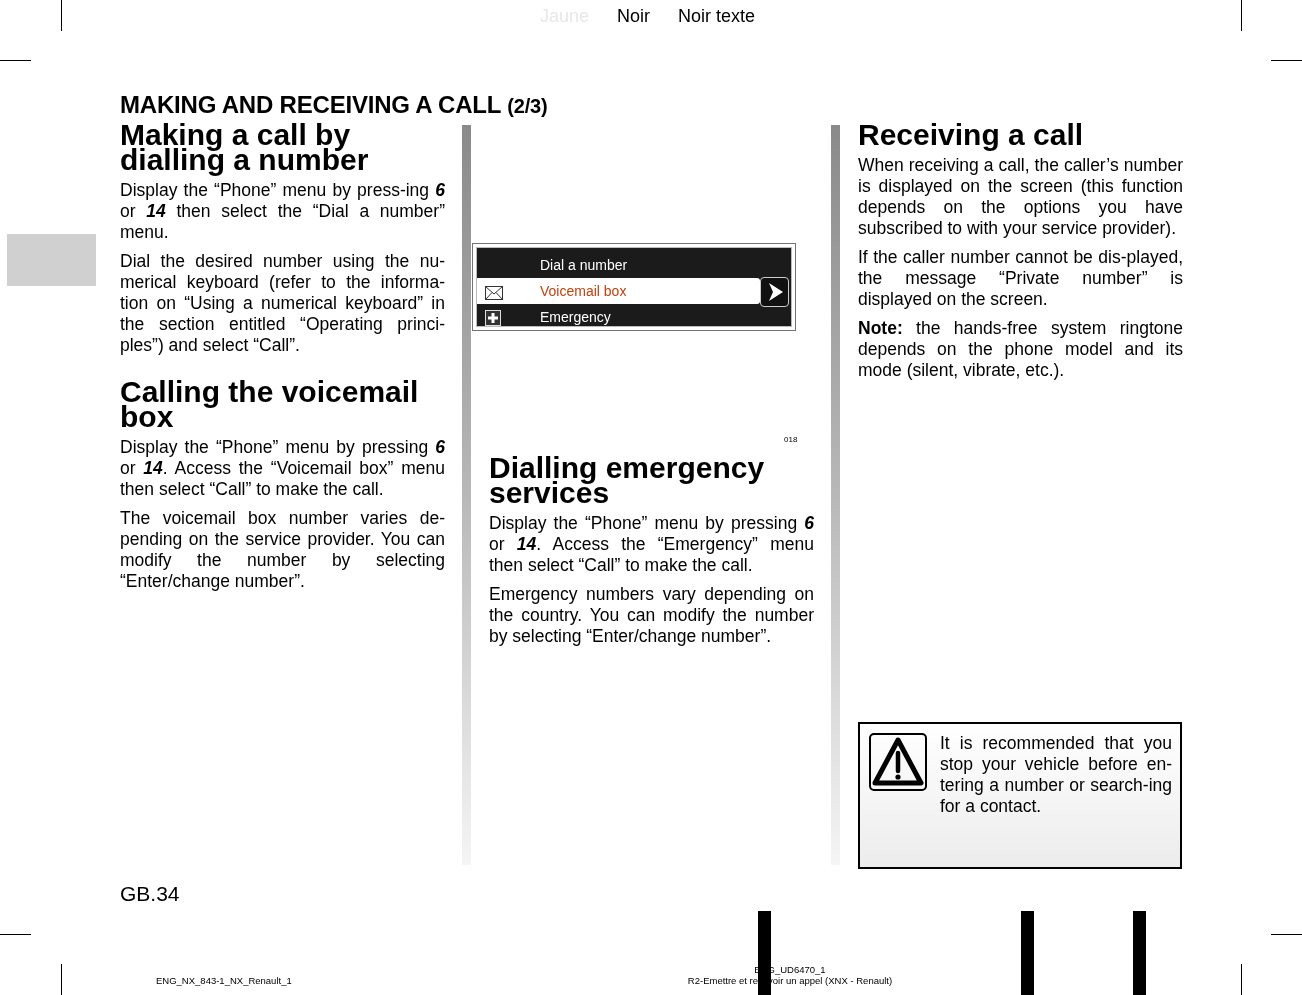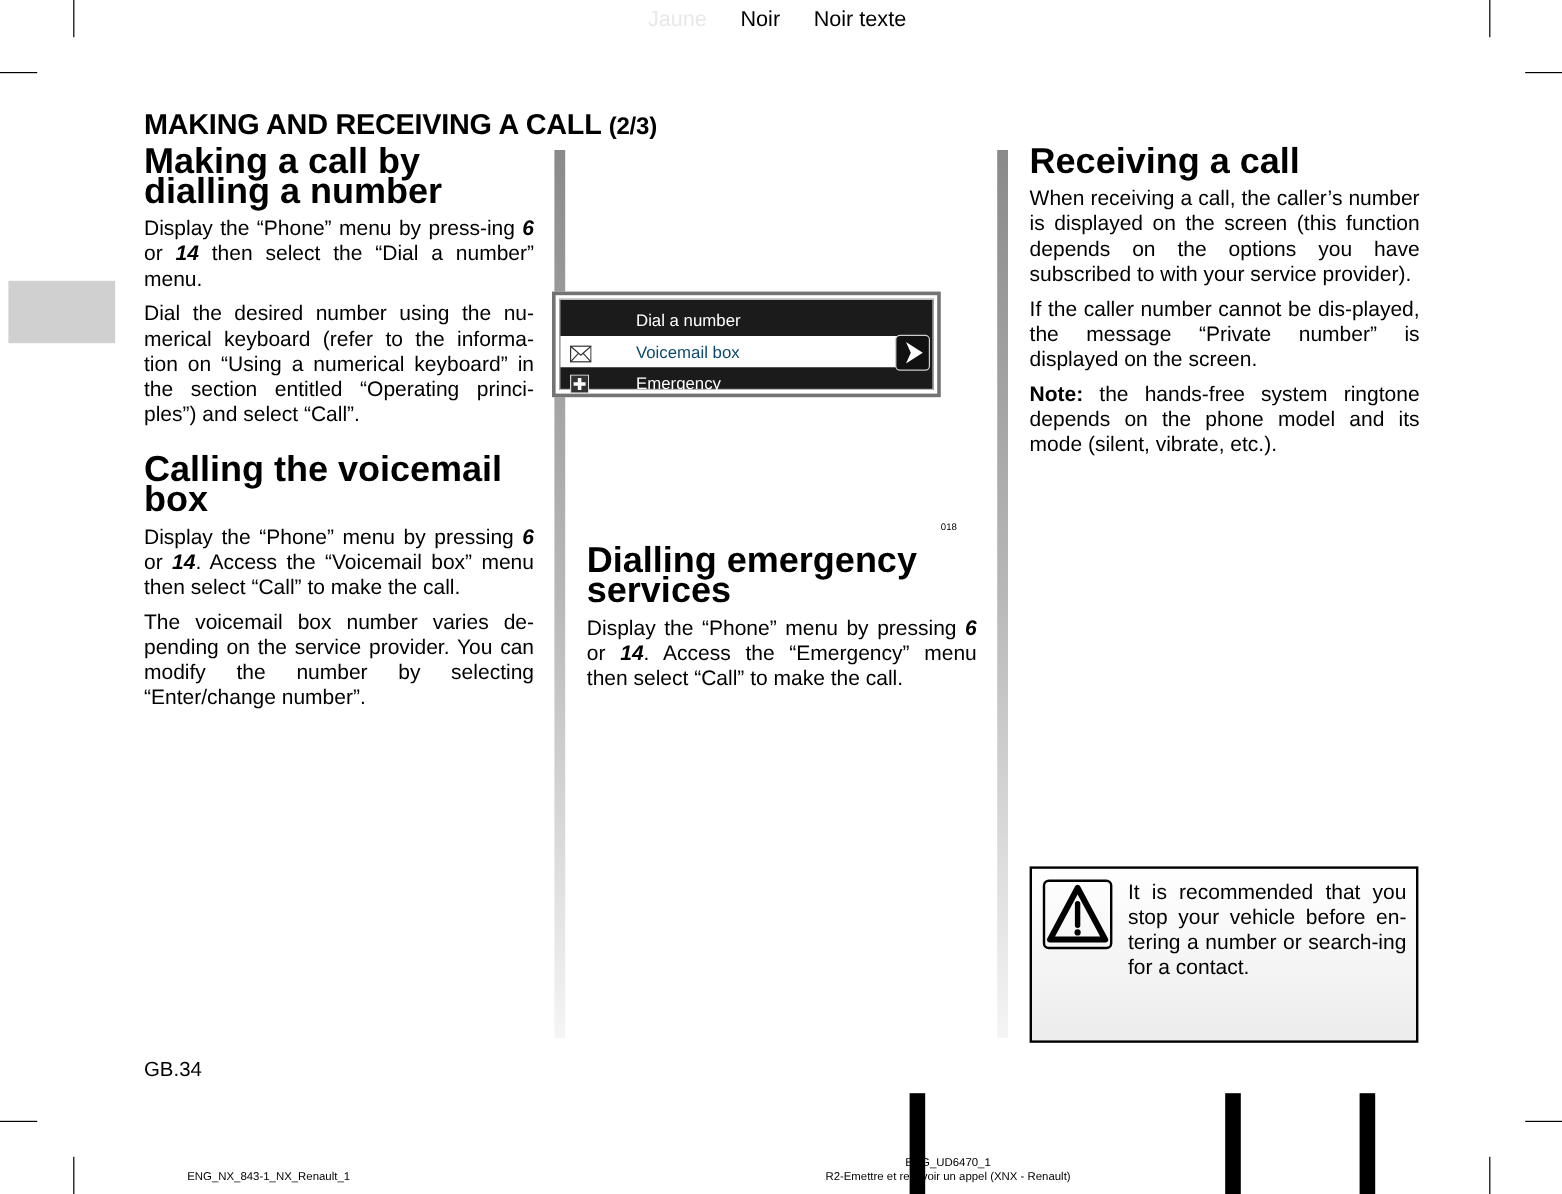--- a/index.html
+++ b/index.html
@@ -12,38 +12,38 @@
   .jaune { color:#e8e8e8; }
   .title { position:absolute; left:120px; top:91px; font-size:24px; font-weight:bold; letter-spacing:-0.2px;text-align:center; }
   .title .part { font-size:20px; }
   .tab { position:absolute; left:7px; top:234px; width:89px; height:52px; background:#d0d0d0; }
   .col { position:absolute; width:325px; font-size:17.5px; line-height:21px; }
   .col h2 { margin:0; font-size:30px; line-height:25px; font-weight:bold; }
   .col p { margin:8px 0 0 0; text-align:justify; }
   .col .gap { height:23px; }
   .sep { position:absolute; width:9px; top:125px; height:740px;
          background:linear-gradient(to bottom,#8a8a8a 0%,#b8b8b8 50%,#f5f5f5 100%); }
-  .screen { position:absolute; left:460px; top:243px; width:324px; height:88px;
-            border:3px solid #737373; background:#fff; padding:2px; box-sizing:border-box; }
+  .screen { position:absolute; left:472px; top:243px; width:324px; height:88px;
+            border:1px solid #737373; background:#fff; padding:2px; box-sizing:border-box; }
   .screen-inner { position:absolute; left:3px; top:3px; right:3px; bottom:3px;
                   background:#1b1b1b; border:1px solid #bbb; }
   .srow { position:absolute; left:0; height:26px; width:100%; color:#fff; font-size:14px; line-height:26px; }
   .srow .lbl { position:absolute; left:63px; }
-  .srow.sel { background:#fff; color:#0c4a6e; width:283px; border-radius:0 3px 3px 0; }
+  .srow.sel { background:#fff; color:#c2410c; width:283px; border-radius:0 3px 3px 0; }
   .srow .ic { position:absolute; left:8px; top:5px; width:18px; height:16px; }
   .arrow-btn { position:absolute; right:2px; top:29px; width:27px; height:28px;
                border:1px solid #ccc; border-radius:4px; background:#111; }
   .fig-num { position:absolute; left:784px; top:435px; font-size:8px; }
   .warn { position:absolute; left:858px; top:722px; width:324px; height:147px;
           border:2px solid #000; box-sizing:border-box;
           background:linear-gradient(to bottom,#ffffff 0%,#ececec 100%); }
   .warn-icon { position:absolute; left:9px; top:9px; width:58px; height:58px;
                border:2px solid #000; border-radius:5px; box-sizing:border-box; }
   .warn-text { position:absolute; left:80px; top:9px; width:232px; font-size:17.5px; line-height:21px; text-align:justify; }
-  .page-num { position:absolute; left:120px; top:882px; font-size:17px; }
+  .page-num { position:absolute; left:120px; top:882px; font-size:21px; }
   .foot { position:absolute; font-size:9.5px; white-space:nowrap; }
   .bar { position:absolute; background:#000; top:911px; height:84px; width:13px; }
 </style>
 </head>
 <body>
 
 <div class="crop-v" style="left:61px;top:0;height:31px;"></div>
 <div class="crop-h" style="left:0;top:60px;width:31px;"></div>
 <div class="crop-v" style="left:1241px;top:0;height:31px;"></div>
 <div class="crop-h" style="left:1271px;top:60px;width:31px;"></div>
@@ -113,20 +113,21 @@
   </div>
 </div>
 
 <div class="fig-num">018</div>
 
 <div class="col" style="left:489px;top:455px;">
   <h2>Dialling emergency services</h2>
   <p>
     <span>Display the “Phone” menu by pressing </span><b><i>6</i></b><span> or </span><b><i>14</i></b><span>. Access the “Emergency” menu then select “Call” to make the call.</span>
   </p>
+  <p>Emergency numbers vary depending on the country. You can modify the number by selecting “Enter/change number”.</p>
 </div>
 
 <div class="col" style="left:858px;top:122px;">
   <h2>Receiving a call</h2>
   <p>When receiving a call, the caller’s number is displayed on the screen (this function depends on the options you have subscribed to with your service provider).</p>
   <p>If the caller number cannot be dis-played, the message “Private number” is displayed on the screen.</p>
   <p><b>Note:</b><span> the hands-free system ringtone depends on the phone model and its mode (silent, vibrate, etc.).</span></p>
 </div>
 
 <div class="warn">

